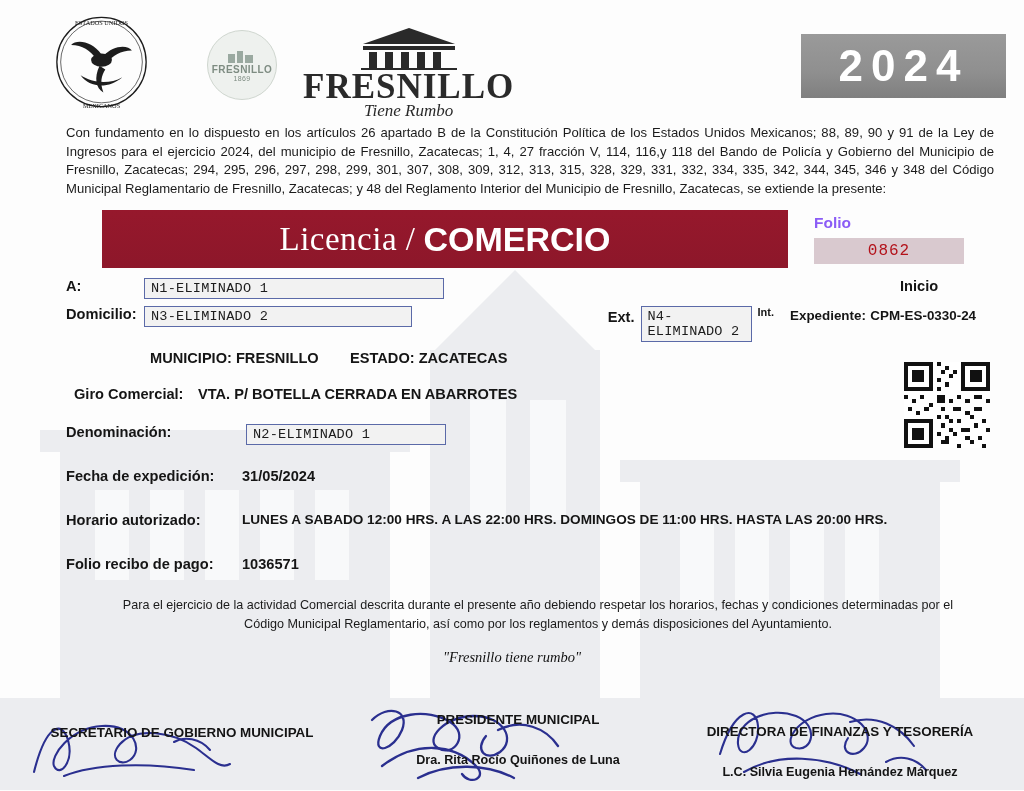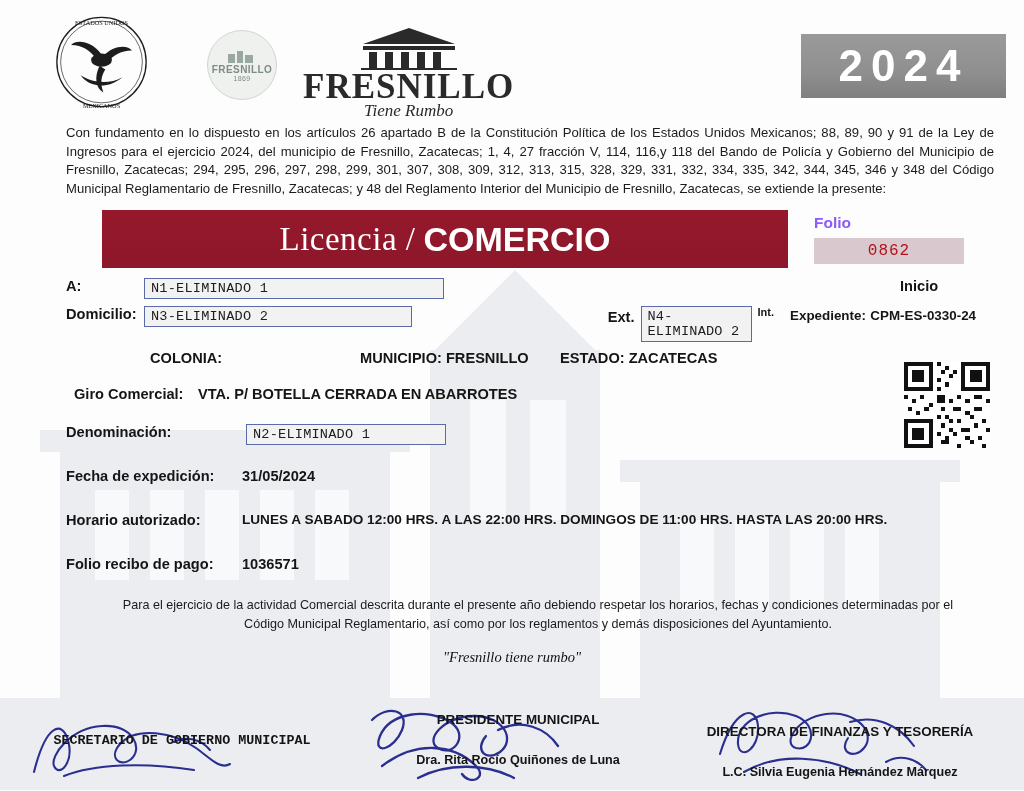--- a/index.html
+++ b/index.html
@@ -401,21 +401,20 @@
         <span class="flabel small-sup">Int.</span>
       </div>
       <div style="width:210px;">
         <span class="fvalue" style="font-size:13.4px;">Expediente:</span>
         <span class="fvalue" style="font-size:13.4px;">CPM-ES-0330-24</span>
       </div>
     </div>
 
     <div class="frow" style="margin-top:8px;">
       <div style="width:84px;"></div>
-      <div class="flabel" style="width:210px;">COLONIA:</div>
       <div class="flabel" style="width:200px;">
         <span>MUNICIPIO:</span>
         <span>FRESNILLO</span>
       </div>
       <div class="flabel">
         <span>ESTADO:</span>
         <span>ZACATECAS</span>
       </div>
     </div>
 
@@ -538,21 +537,21 @@
 
     <svg class="sig-ink sig-right" width="250" height="100" viewBox="0 0 250 100">
       <g fill="none" stroke="#2a2f8f" stroke-width="2.1" stroke-linecap="round">
         <path d="M20 54 C34 8 56 4 58 26 C60 48 40 62 38 44 C36 20 70 6 96 16 C120 26 112 52 96 48 C82 44 96 18 126 14 C158 10 176 34 164 48 C154 60 138 52 148 38"></path>
         <path d="M44 72 C78 52 126 56 160 74"></path>
         <path d="M150 22 C176 14 200 26 214 46"></path>
         <path d="M186 62 C200 54 216 58 226 70"></path>
       </g>
     </svg>
 
-    <div class="sig" style="left:32px; top:61px;font-family:Liberation Mono, monospace;">
+    <div class="sig" style="left:32px; top:53px;">
       <div class="role">SECRETARIO DE GOBIERNO MUNICIPAL</div>
     </div>
 
     <div class="sig" style="left:368px; top:40px;">
       <div class="role">PRESIDENTE MUNICIPAL</div>
       <div class="name">Dra. Rita Rocío Quiñones de Luna</div>
     </div>
 
     <div class="sig" style="left:690px; top:52px;">
       <div class="role">DIRECTORA DE FINANZAS Y TESORERÍA</div>

